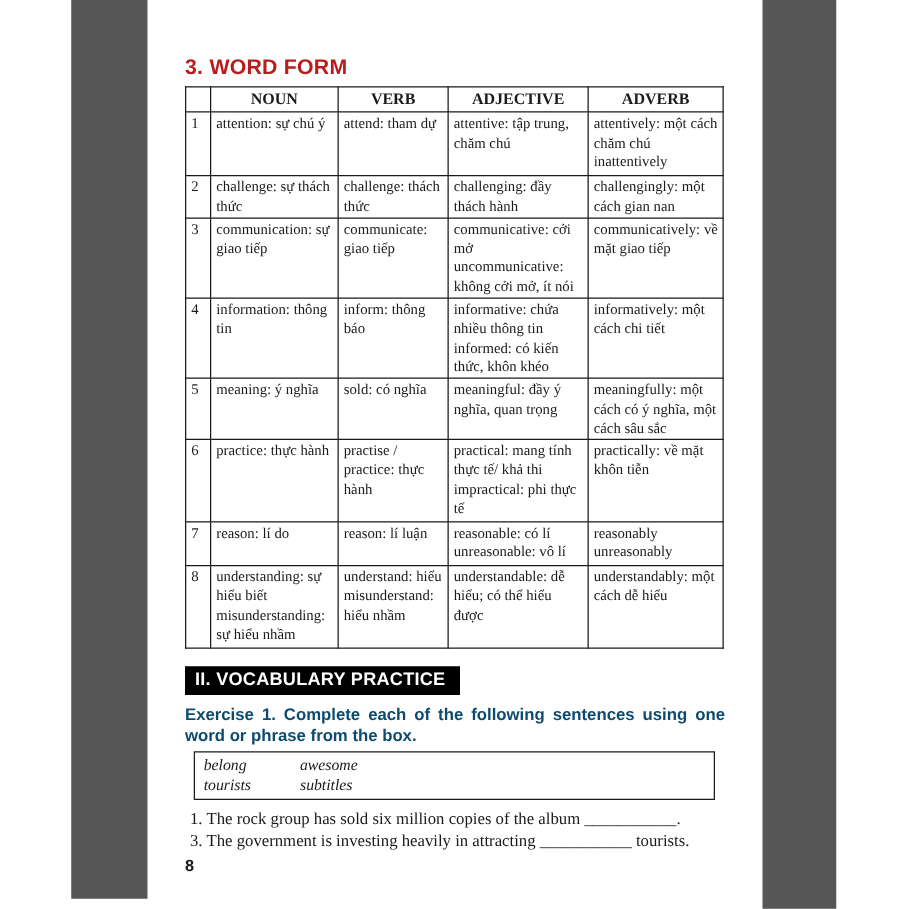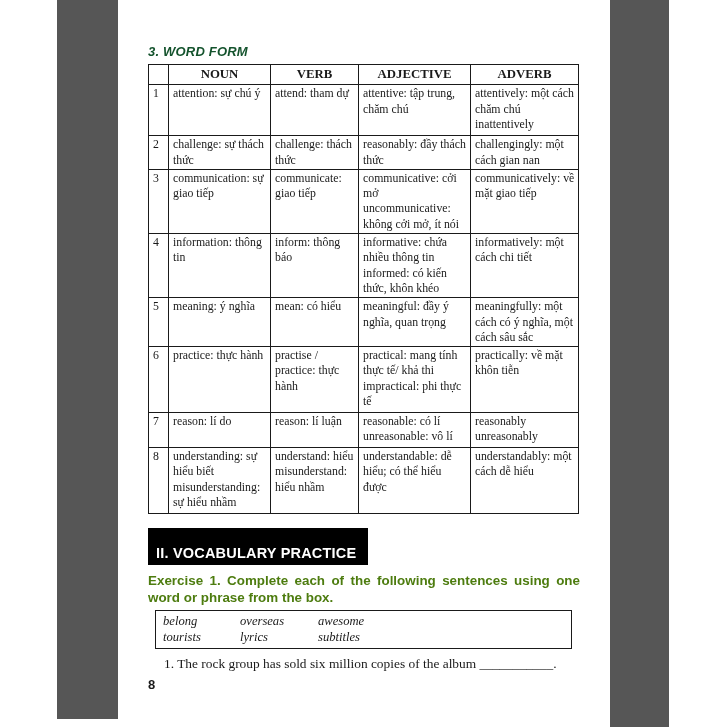--- a/index.html
+++ b/index.html
@@ -13,22 +13,22 @@
   }
   .edge-band{position:absolute;top:0;background:#565656;}
   .edge-band.left{left:57px;width:61px;height:719px;}
   .edge-band.right{left:610px;width:59px;height:727px;}
 
   .content{
     position:absolute;left:148px;top:44px;width:432px;
   }
   .section-heading{
     font-family:"Liberation Sans", sans-serif;
-    font-weight:bold;font-size:13px;color:#14532d;
-    margin:0 0 5px 0;letter-spacing:.2px;font-style:italic;
+    font-weight:bold;font-size:17px;color:#b91c1c;
+    margin:0 0 5px 0;letter-spacing:.2px;
   }
   table.wordform{
     border-collapse:collapse;width:430px;table-layout:fixed;padding-left:18px;
   }
   table.wordform td,table.wordform th{
     border:1px solid #1a1a1a;
     font-size:11.8px;line-height:15.3px;
     padding:1px 3px 1px 4px;
     vertical-align:top;text-align:left;
     white-space:pre-line;
@@ -43,38 +43,38 @@
   col.c-noun{width:102px;}
   col.c-verb{width:88px;}
   col.c-adj{width:112px;}
   col.c-adv{width:108px;}
 
   .banner{
     display:inline-block;
     background:#000000;color:#ffffff;
     font-family:"Liberation Sans", sans-serif;
     font-weight:bold;font-size:14.5px;
-    padding:17px 12px 4px 8px;
+    padding:3px 12px 4px 8px;
     margin-top:14px;letter-spacing:.2px;
   }
   .exercise{
     font-family:"Liberation Sans", sans-serif;
     font-weight:bold;font-size:13.4px;line-height:17px;
-    color:#4d7c0f;margin:7px 0 0 0;text-align:justify;
+    color:#0c4a6e;margin:7px 0 0 0;text-align:justify;
   }
   .word-box{
     margin:4px 0 0 7px;width:401px;
     border:1px solid #1a1a1a;
     padding:2px 7px 3px 7px;
     display:grid;
     grid-template-columns:77px 78px 77px 127px auto;
     font-style:italic;font-size:12.6px;line-height:16px;
   }
   .word-box .wcol span{display:block;}
-  .sentences{margin:6px 0 0 16px;}
+  .sentences{margin:6px 0 0 4px;}
   .sentences p{
     margin:0;font-size:13.4px;line-height:17.5px;white-space:nowrap;
   }
   .page-number{
     font-family:"Liberation Sans", sans-serif;
     font-weight:bold;font-size:13px;margin-top:4px;
   }
 </style>
 </head>
 <body>
@@ -107,21 +107,21 @@
       <td>attention: sự chú ý</td>
       <td>attend: tham dự</td>
       <td>attentive: tập trung, chăm chú</td>
       <td>attentively: một cách chăm chú
 inattentively</td>
     </tr>
     <tr style="height:33px;">
       <td class="num">2</td>
       <td>challenge: sự thách thức</td>
       <td>challenge: thách thức</td>
-      <td>reasonably: đầy thách thức</td>
+      <td>challenging: đầy thách hành</td>
       <td>challengingly: một cách gian nan</td>
     </tr>
     <tr style="height:64px;">
       <td class="num">3</td>
       <td>communication: sự giao tiếp</td>
       <td>communicate: giao tiếp</td>
       <td>communicative: cởi mở
 uncommunicative: không cởi mở, ít nói</td>
       <td>communicatively: về mặt giao tiếp</td>
     </tr>
@@ -129,21 +129,21 @@
       <td class="num">4</td>
       <td>information: thông tin</td>
       <td>inform: thông báo</td>
       <td>informative: chứa nhiều thông tin
 informed: có kiến thức, khôn khéo</td>
       <td>informatively: một cách chi tiết</td>
     </tr>
     <tr style="height:48px;">
       <td class="num">5</td>
       <td>meaning: ý nghĩa</td>
-      <td>mean: có hiểu</td>
+      <td>sold: có nghĩa</td>
       <td>meaningful: đầy ý nghĩa, quan trọng</td>
       <td>meaningfully: một cách có ý nghĩa, một cách sâu sắc</td>
     </tr>
     <tr style="height:66px;">
       <td class="num">6</td>
       <td>practice: thực hành</td>
       <td>practise /
 practice: thực hành</td>
       <td>practical: mang tính thực tế/ khả thi
 impractical: phi thực tế</td>
@@ -175,28 +175,25 @@
   </div>
 
   <p class="exercise">Exercise 1. Complete each of the following sentences using one word or phrase from the box.</p>
 
   <div class="word-box">
     <div class="wcol">
       <span>belong</span>
       <span>tourists</span>
     </div>
     <div class="wcol">
-      <span>overseas</span>
-      <span>lyrics</span>
-    </div>
-    <div class="wcol">
       <span>awesome</span>
       <span>subtitles</span>
     </div>
   </div>
 
   <div class="sentences">
     <p>1. The rock group has sold six million copies of the album ___________.</p>
+    <p>3. The government is investing heavily in attracting ___________ tourists.</p>
   </div>
 
   <p class="page-number">8</p>
 
 </div>
 
 </body></html>

